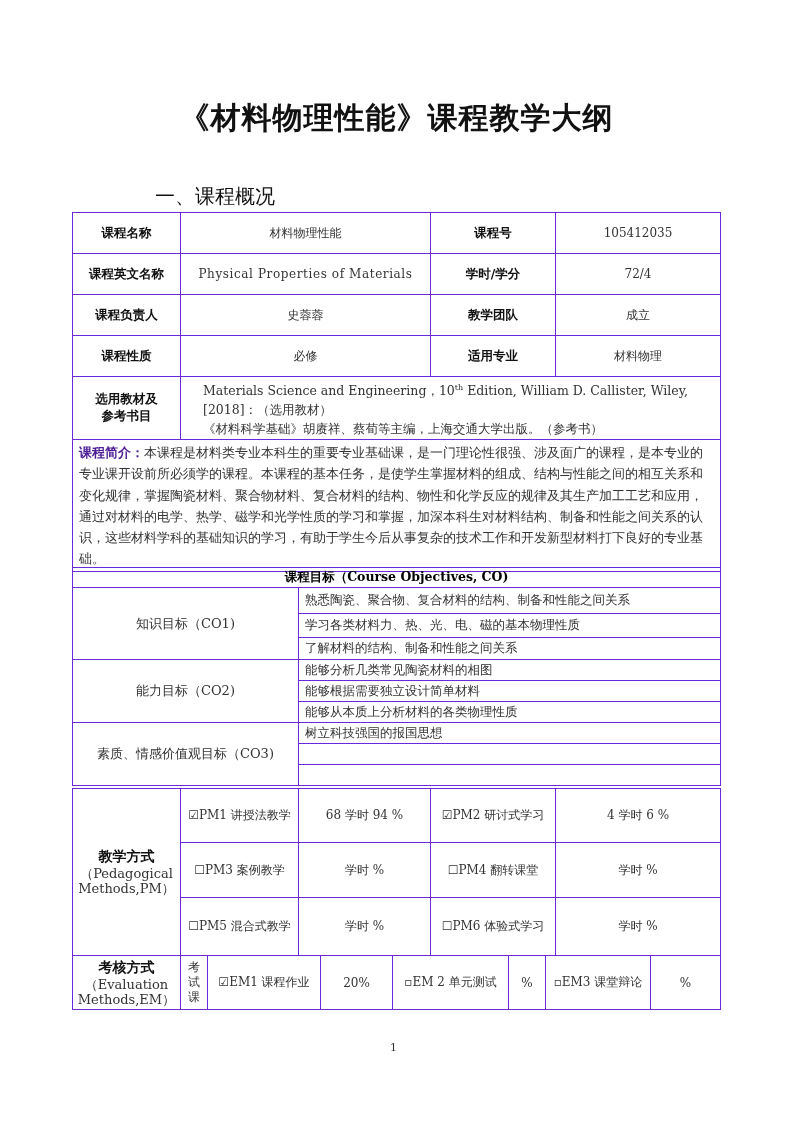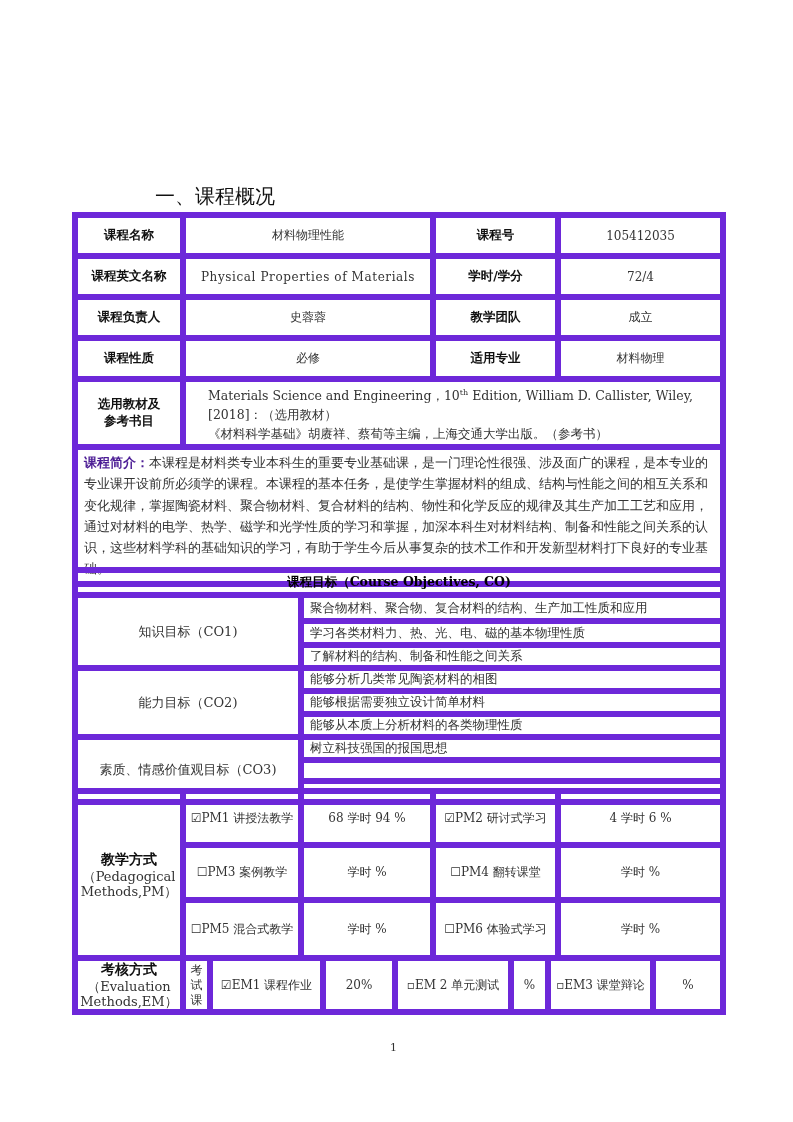--- a/index.html
+++ b/index.html
@@ -3,21 +3,21 @@
 <meta charset="utf-8">
 <style>
   html, body { margin: 0; padding: 0; background: #ffffff; }
   body { width: 793px; height: 1122px; position: relative; font-family: "DejaVu Serif", "Liberation Serif", serif; color: #222; }
   .page { position: absolute; left: 0; top: 0; width: 793px; height: 1122px; background: #fff; }
   .doc-title { position: absolute; left: 0; top: 98px; width: 793px; text-align: center; font-size: 30px; font-weight: bold; letter-spacing: 1px; color: #111; font-family: "DejaVu Serif", serif; }
   .section-title { position: absolute; left: 155px; top: 183px; font-size: 20px; color: #111; font-family: "DejaVu Sans", sans-serif; }
   .page-number { position: absolute; left: 390px; top: 1041px; font-size: 11px; color: #333; }
 
   table { border-collapse: collapse; position: absolute; left: 72px; width: 648px; table-layout: fixed; }
-  td { border: 6px solid #6d28d9; padding: 0; font-size: 12px; text-align: center; vertical-align: middle; color: #333; overflow: hidden; }
+  td { border: 1px solid #6d28d9; padding: 0; font-size: 12px; text-align: center; vertical-align: middle; color: #333; overflow: hidden; }
   td.lbl { font-weight: bold; color: #111; font-family: "DejaVu Sans", sans-serif; font-size: 12.5px; }
 
   #t1 { top: 212px; }
   #t1 tr.r { height: 41px; }
   #t1 tr.books { height: 57px; margin-top: 44px; }
   #t1 .books-text { text-align: left; padding: 1px 22px; line-height: 19px; font-size: 12.5px; }
   #t1 sup { font-size: 8px; }
 
   .intro { text-align: left; padding: 2px 6px 2px 6px; font-size: 13px; line-height: 21.2px; color: #333; }
   .intro-label { font-weight: bold; color: #4c1d95; font-family: "DejaVu Sans", sans-serif; }
@@ -28,20 +28,21 @@
   .pm-label-main { font-weight: bold; font-size: 14px; color: #111; font-family: "DejaVu Sans", sans-serif; }
   .pm-label-sub { font-size: 13px; line-height: 15px; color: #333; }
   .pm-cell { font-size: 12px; }
   .em-vert { font-size: 12px; line-height: 15px; }
 </style>
 </head>
 <body>
 
 <div class="page">
 
+  <div class="doc-title">《材料物理性能》课程教学大纲</div>
   <div class="section-title">一、课程概况</div>
 
   <table id="t1">
     <colgroup>
       <col style="width:108px">
         <col style="width:118px">
         <col style="width:132px">
       <col style="width:125px">
         <col style="width:165px">
     </colgroup>
@@ -90,21 +91,21 @@
     <colgroup>
         <col style="width:226px">
         <col style="width:422px">
       </colgroup>
     <tbody>
         <tr>
       <td colspan="2" class="co-header">课程目标（Course Objectives, CO)</td>
     </tr>
     <tr style="height:26px">
       <td rowspan="3" class="co-label">知识目标（CO1)</td>
-      <td class="obj">聚合物材料、聚合物、复合材料的结构、生产加工性质和应用</td>
+      <td class="obj">熟悉陶瓷、聚合物、复合材料的结构、制备和性能之间关系</td>
     </tr>
     <tr style="height:24px">
       <td class="obj">学习各类材料力、热、光、电、磁的基本物理性质</td>
     </tr>
     <tr style="height:22px">
       <td class="obj">了解材料的结构、制备和性能之间关系</td>
     </tr>
     <tr style="height:21px">
       <td rowspan="3" class="co-label">能力目标（CO2)</td>
       <td class="obj">能够分析几类常见陶瓷材料的相图</td>

